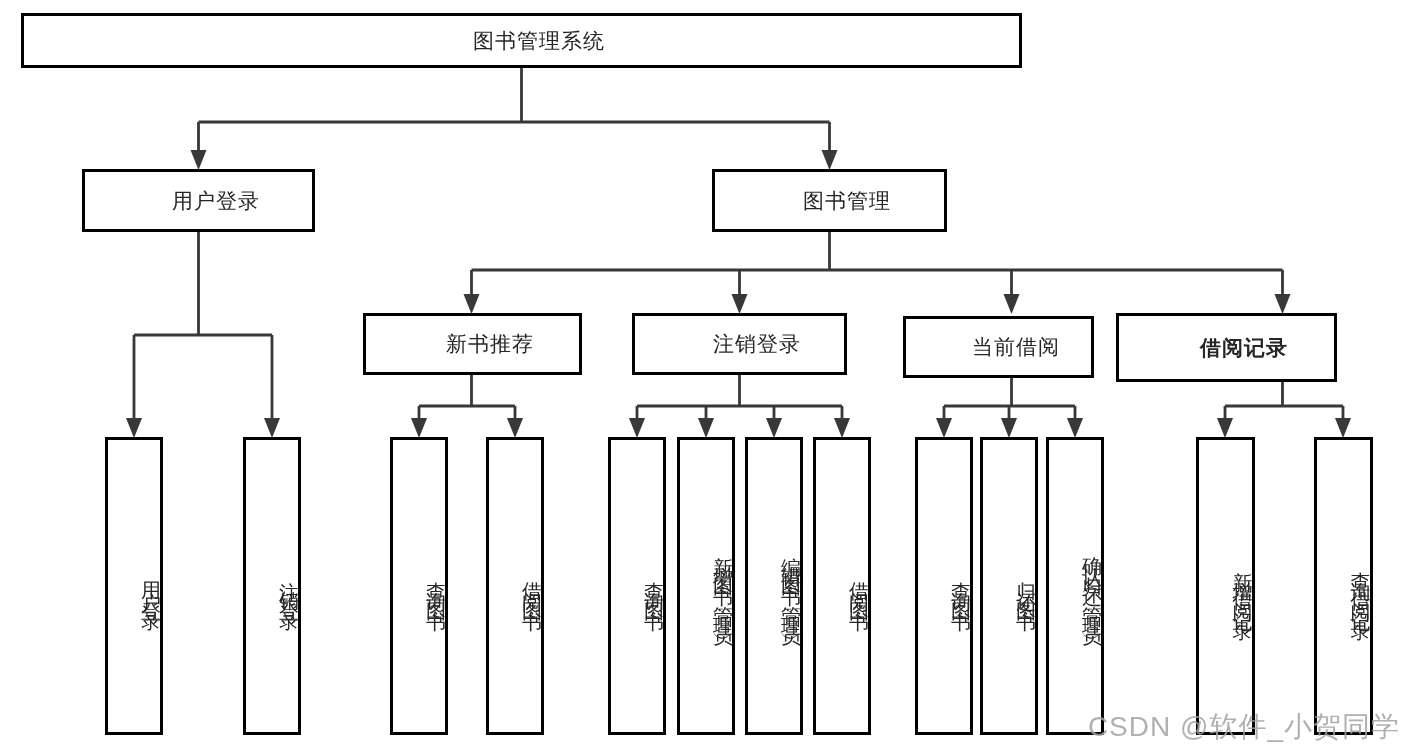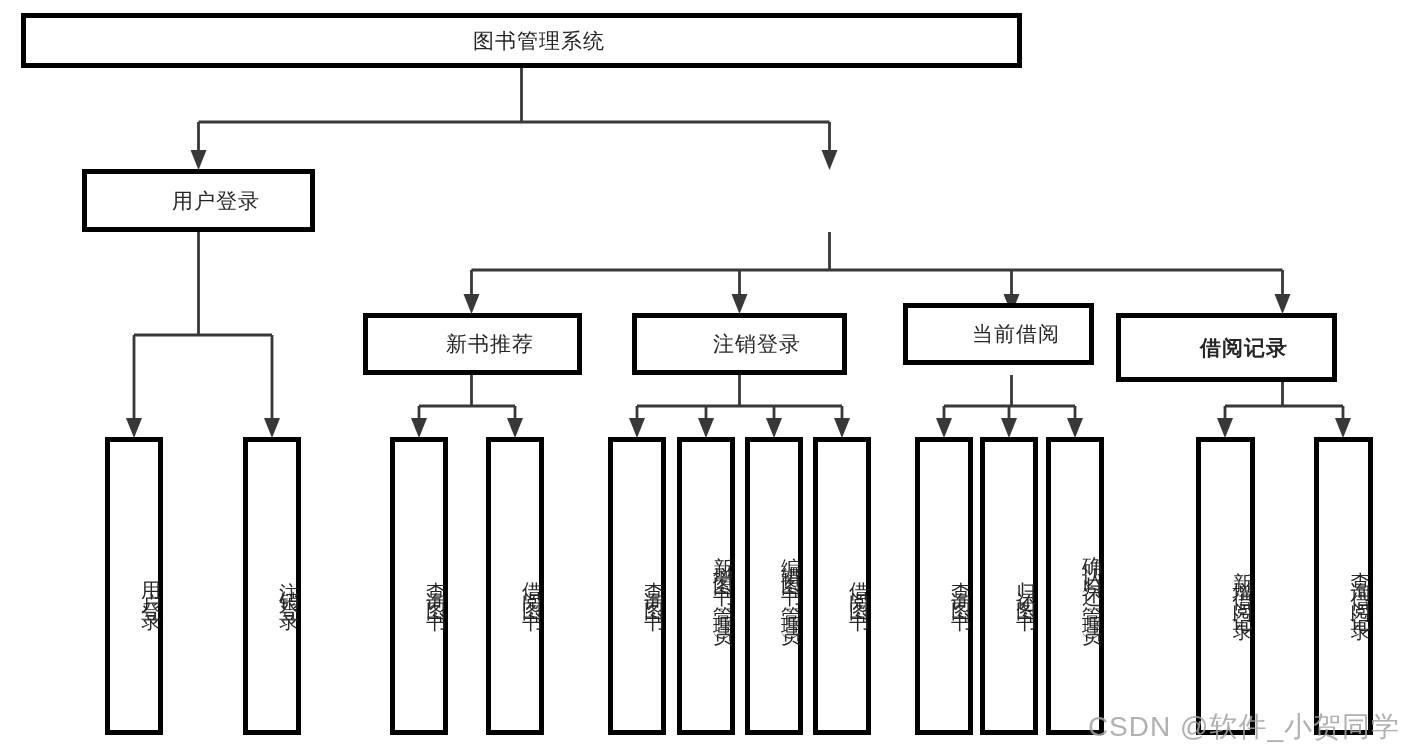--- a/index.html
+++ b/index.html
@@ -9,21 +9,21 @@
     background:#ffffff;
     font-family:"Liberation Sans","DejaVu Sans",sans-serif;
     color:#262626;
     overflow:hidden;
   }
   #wires{position:absolute;left:0;top:0;z-index:1;}
   .node{
     position:absolute;
     box-sizing:border-box;
     background:#ffffff;
-    border:5px solid #000000;
+    border:3px solid #000000;
     display:flex;align-items:center;justify-content:center;
     z-index:2;
     padding-left:35px;
   }
   .h-node{font-size:21px;letter-spacing:1px;}
   .v-node{width:58px;top:437px;height:298px;}
   .v-node .vtext{
     writing-mode:vertical-rl;
     text-orientation:mixed;
     font-size:20px;
@@ -89,28 +89,31 @@
     </g>
   </svg>
 
   <div class="node h-node" style="left:21px;top:13px;width:1001px;height:55px;">
     <span>图书管理系统</span>
   </div>
 
   <div class="node h-node" style="left:82px;top:169px;width:233px;height:63px;">
     <span>用户登录</span>
   </div>
+  <div class="node h-node" style="left:712px;top:169px;width:235px;height:63px;">
+    <span>图书管理</span>
+  </div>
 
   <div class="node h-node" style="left:363px;top:313px;width:219px;height:62px;">
     <span>新书推荐</span>
   </div>
   <div class="node h-node" style="left:632px;top:313px;width:215px;height:62px;">
     <span>注销登录</span>
   </div>
-  <div class="node h-node" style="left:903px;top:303px;width:191px;height:62px;text-align:right;">
+  <div class="node h-node" style="left:903px;top:316px;width:191px;height:62px;text-align:right;">
     <span>当前借阅</span>
   </div>
   <div class="node h-node" style="left:1116px;top:313px;width:221px;height:69px;font-weight:bold;">
     <span>借阅记录</span>
   </div>
 
   <div class="node v-node" style="left:105px;">
     <span class="vtext">用户登录</span>
   </div>
   <div class="node v-node" style="left:243px;">

